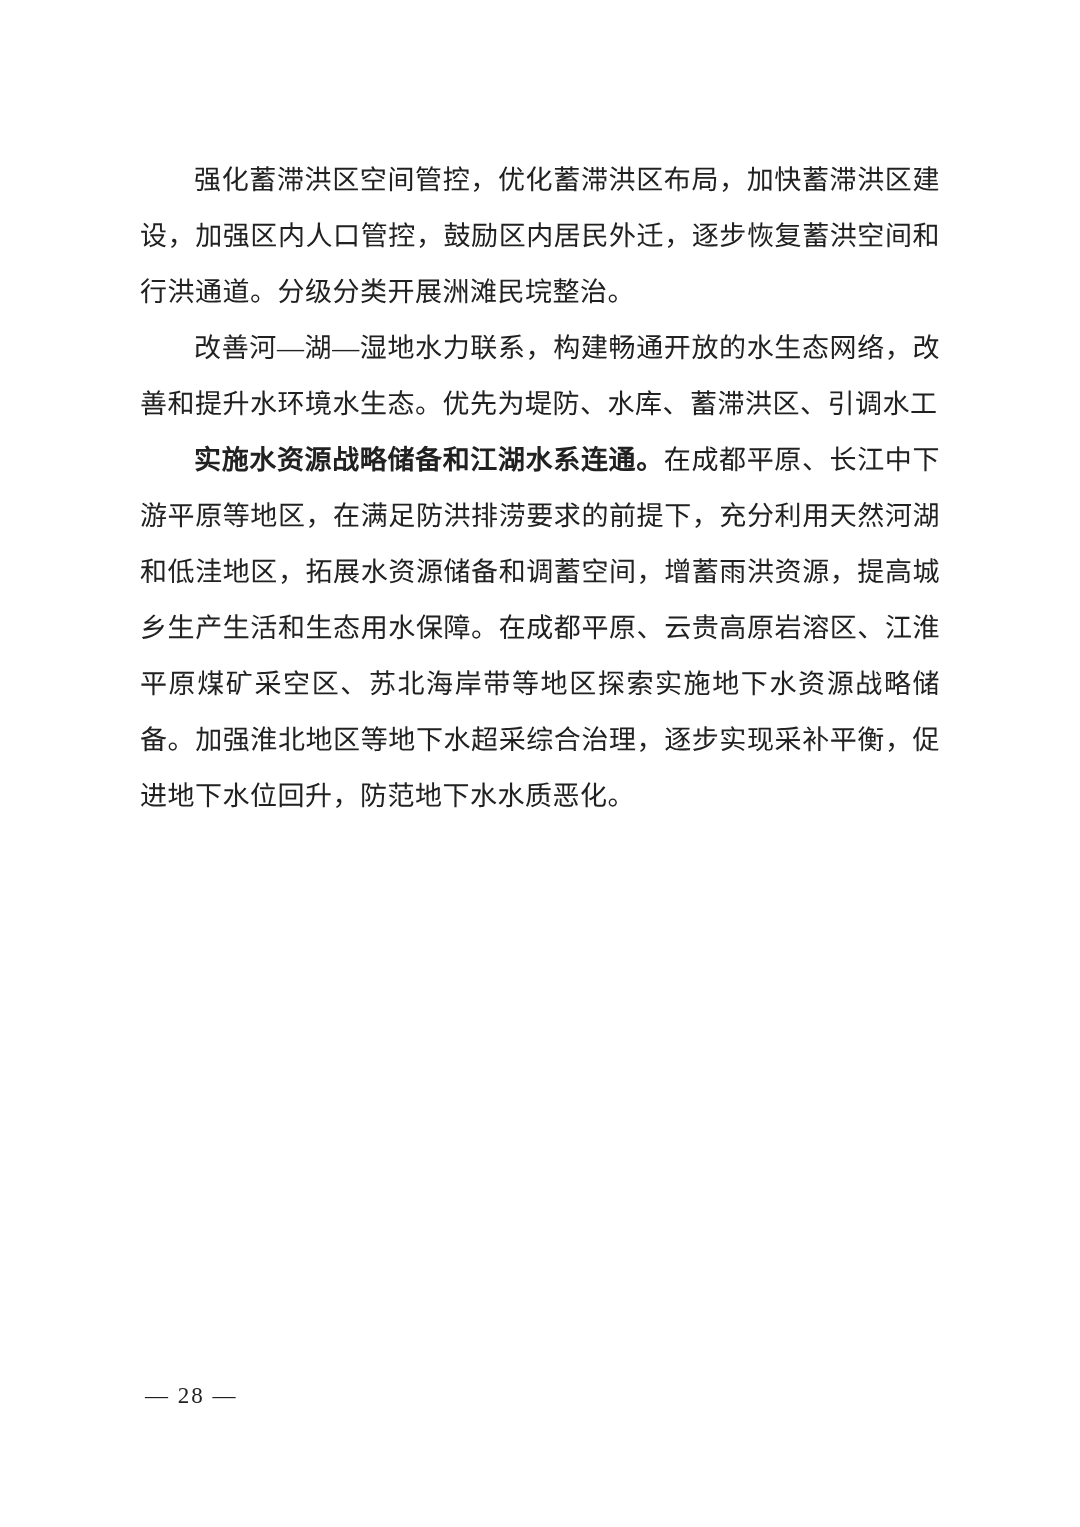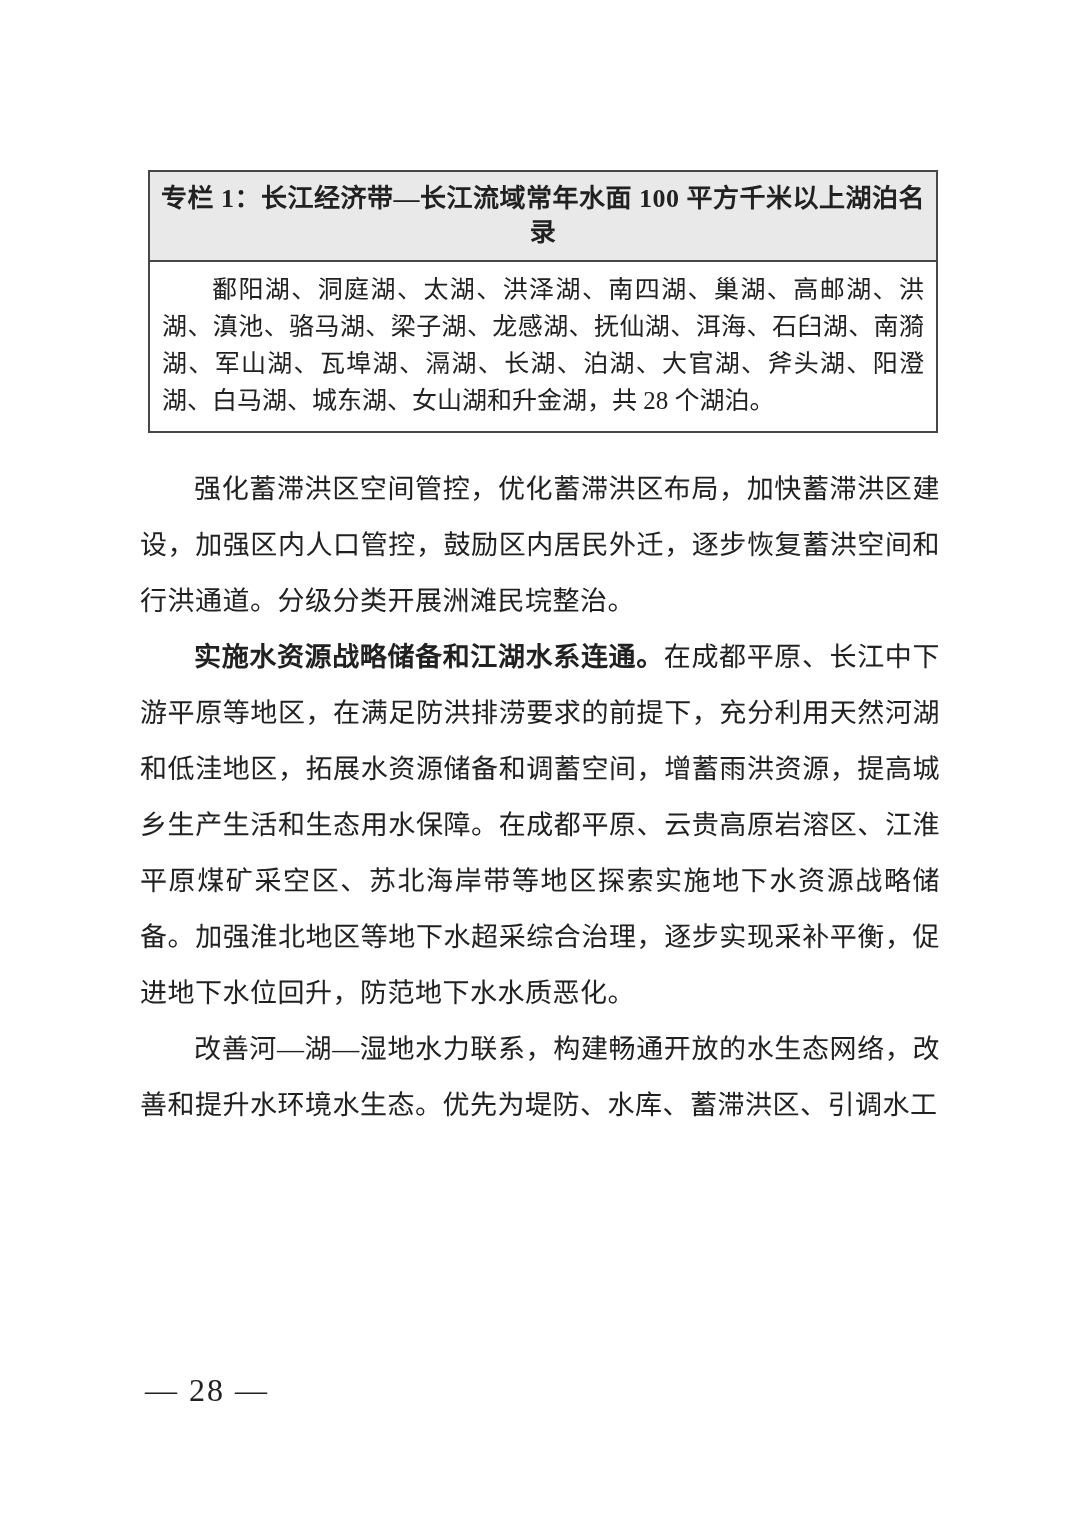--- a/index.html
+++ b/index.html
@@ -65,39 +65,35 @@
     text-indent: 2em;
     color: var(--text);
   }
 
   .lead-bold { font-weight: bold; }
 
   .footer-pagenum {
     position: absolute;
     left: 145px;
     bottom: 118px;
-    font-size: 32px;
+    font-size: 23px;
     letter-spacing: 2px;
     color: var(--text);
   }
 </style>
 </head>
 <body>
 
 <div class="page">
   <div class="content">
 
 
-    <div class="callout-box">
-      <div class="box-header">专栏 1：长江经济带—长江流域常年水面 100 平方千米以上湖泊名录</div>
-      <div class="box-body">鄱阳湖、洞庭湖、太湖、洪泽湖、南四湖、巢湖、高邮湖、洪湖、滇池、骆马湖、梁子湖、龙感湖、抚仙湖、洱海、石臼湖、南漪湖、军山湖、瓦埠湖、滆湖、长湖、泊湖、大官湖、斧头湖、阳澄湖、白马湖、城东湖、女山湖和升金湖，共 28 个湖泊。</div>
-    </div>
 
     <p class="body-para indent">强化蓄滞洪区空间管控，优化蓄滞洪区布局，加快蓄滞洪区建设，加强区内人口管控，鼓励区内居民外迁，逐步恢复蓄洪空间和行洪通道。分级分类开展洲滩民垸整治。</p>
 
+    <p class="body-para indent">改善河—湖—湿地水力联系，构建畅通开放的水生态网络，改善和提升水环境水生态。优先为堤防、水库、蓄滞洪区、引调水工</p>
+
     <p class="body-para indent"><span class="lead-bold">实施水资源战略储备和江湖水系连通。</span><span>在成都平原、长江中下游平原等地区，在满足防洪排涝要求的前提下，充分利用天然河湖和低洼地区，拓展水资源储备和调蓄空间，增蓄雨洪资源，提高城乡生产生活和生态用水保障。在成都平原、云贵高原岩溶区、江淮平原煤矿采空区、苏北海岸带等地区探索实施地下水资源战略储备。加强淮北地区等地下水超采综合治理，逐步实现采补平衡，促进地下水位回升，防范地下水水质恶化。</span></p>
-
-    <p class="body-para indent">改善河—湖—湿地水力联系，构建畅通开放的水生态网络，改善和提升水环境水生态。优先为堤防、水库、蓄滞洪区、引调水工</p>
 
   </div>
 
   <div class="footer-pagenum">— 28 —</div>
 </div>
 
 </body></html>

